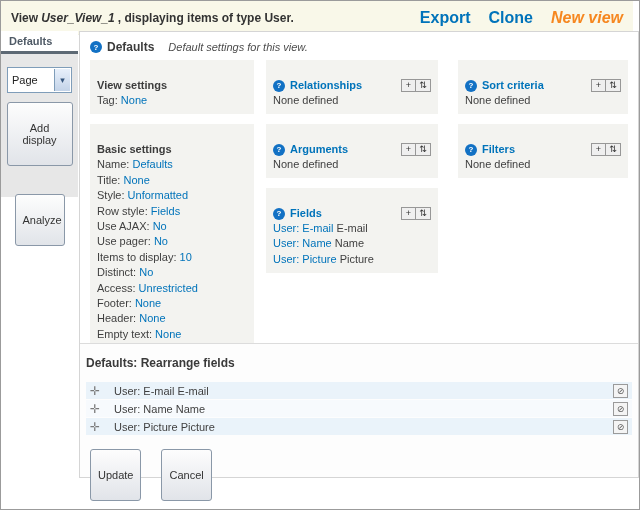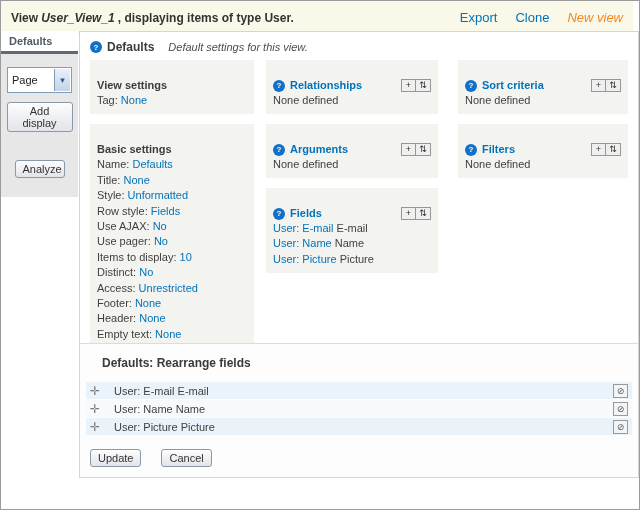--- a/index.html
+++ b/index.html
@@ -4,30 +4,30 @@
 <style>
   * { margin:0; padding:0; box-sizing:border-box; }
   html,body { width:640px; height:510px; background:#fff; font-family:"Liberation Sans","DejaVu Sans",sans-serif; font-size:11px; color:#3f3f3f; }
   .page { position:absolute; inset:0; border:1px solid #9b9b9b; background:#fff; overflow:hidden; }
 
   
   .topbar { position:absolute; left:0; top:0; right:6px; height:34px; background:#f9f8e9; display:flex; align-items:center; padding:0 10px; border-bottom:1px solid #f0efe0; }
   .topbar .title { font-weight:bold; font-size:12px; color:#333; }
   .topbar .view-name { font-style:italic; margin:0 3px; }
   .topbar .links { margin-left:auto; display:flex; gap:18px; }
-  .toplink { color:#0073ba; font-weight:normal; font-size:13px; text-decoration:none; cursor:pointer; }
+  .toplink { color:#0073ba; font-weight:bold; font-size:16px; text-decoration:none; cursor:pointer; }
   .toplink.new { color:#f6871f; font-style:italic; }
 
   
   .sidebar { position:absolute; left:0; top:30px; width:77px; height:166px; background:#e7e7e7; }
   .sidebar .tab { background:#fff; color:#4f5a66; font-weight:bold; padding:4px 0 4px 8px; border-bottom:3px solid #5d6974; cursor:pointer; }
   .selectbox { margin:13px 6px 0 6px; height:26px; background:#fff; border:1px solid #7f9db9; display:flex; align-items:center; cursor:pointer; position:relative; }
   .selectbox .sel-val { padding-left:4px; color:#222; }
   .selectbox .sel-arrow { position:absolute; right:1px; top:1px; bottom:1px; width:16px; background:linear-gradient(#e8f0fb,#c3d3e8); border-left:1px solid #7f9db9; color:#35567d; font-size:9px; display:flex; align-items:center; justify-content:center; }
-  .btn { display:inline-block; background:linear-gradient(#fdfdfd,#e1e4e9); border:1px solid #8a98a8; border-radius:3px; padding:2px 7px; color:#333; cursor:pointer; font-size:11px; font-family:inherit; }
+  .btn { display:inline-block; background:linear-gradient(#fdfdfd,#e1e4e9); border:1px solid #8a98a8; border-radius:3px; padding:19px 7px; color:#333; cursor:pointer; font-size:11px; font-family:inherit; }
   .btn-add { display:block; margin:9px auto 0 auto; width:66px; text-align:center; }
   .btn-analyze { display:block; margin:28px auto 16px auto; width:50px; text-align:center; }
 
   
   .main { position:absolute; left:78px; top:30px; width:560px; height:447px; background:#fff; border:1px solid #d5d5d5; }
   .main-header { padding:8px 10px 6px 10px; display:flex; align-items:center; }
   .main-header .h-title { font-weight:bold; font-size:12px; color:#3c3c3c; margin-left:5px; }
   .main-header .h-note { font-style:italic; color:#4c4c4c; margin-left:14px; }
   .help { display:inline-flex; width:12px; height:12px; border-radius:50%; background:#1271c4; color:#fff; font-size:8px; font-weight:bold; align-items:center; justify-content:center; cursor:pointer; flex:0 0 auto; }
 
@@ -43,21 +43,21 @@
   .blue { color:#0073ba; cursor:pointer; text-decoration:none; }
   .cat-head { display:flex; align-items:center; line-height:15px; }
   .cat-title { color:#0073ba; font-weight:bold; margin-left:5px; cursor:pointer; }
   .cat-btns { margin-left:auto; display:flex; }
   .mini { width:15px; height:13px; border:1px solid #979797; background:#efefef; font-size:9px; line-height:11px; text-align:center; color:#333; cursor:pointer; padding:0; font-family:inherit; }
   .mini + .mini { border-left:none; }
   .empty-line { line-height:15px; color:#3f3f3f; }
 
   
   .rearrange { position:absolute; top:311px; left:0; right:0; bottom:0; border-top:1px solid #dcdcdc; background:#fdfdfd; padding:12px 6px 0 6px; }
-  .re-title { font-weight:bold; font-size:12px; color:#3a3a3a; margin:0 4px 12px 16px; }
+  .re-title { font-weight:bold; font-size:12px; color:#3a3a3a; margin:0 4px 12px 0; }
   .re-row { display:flex; align-items:center; height:17px; margin-bottom:1px; padding:0 4px; }
   .re-row.odd { background:#eaf3fa; }
   .re-row.even { background:#f7fafd; }
   .drag { color:#7a7a7a; font-size:12px; cursor:move; width:24px; }
   .re-label { color:#3f3f3f; }
   .re-remove { margin-left:auto; width:15px; height:14px; border:1px solid #9a9a9a; background:#f4f4f4; color:#555; font-size:9px; line-height:12px; text-align:center; cursor:pointer; padding:0; font-family:inherit; }
   .re-buttons { margin:14px 0 0 4px; display:flex; gap:20px; }
 </style>
 </head>
 <body>

